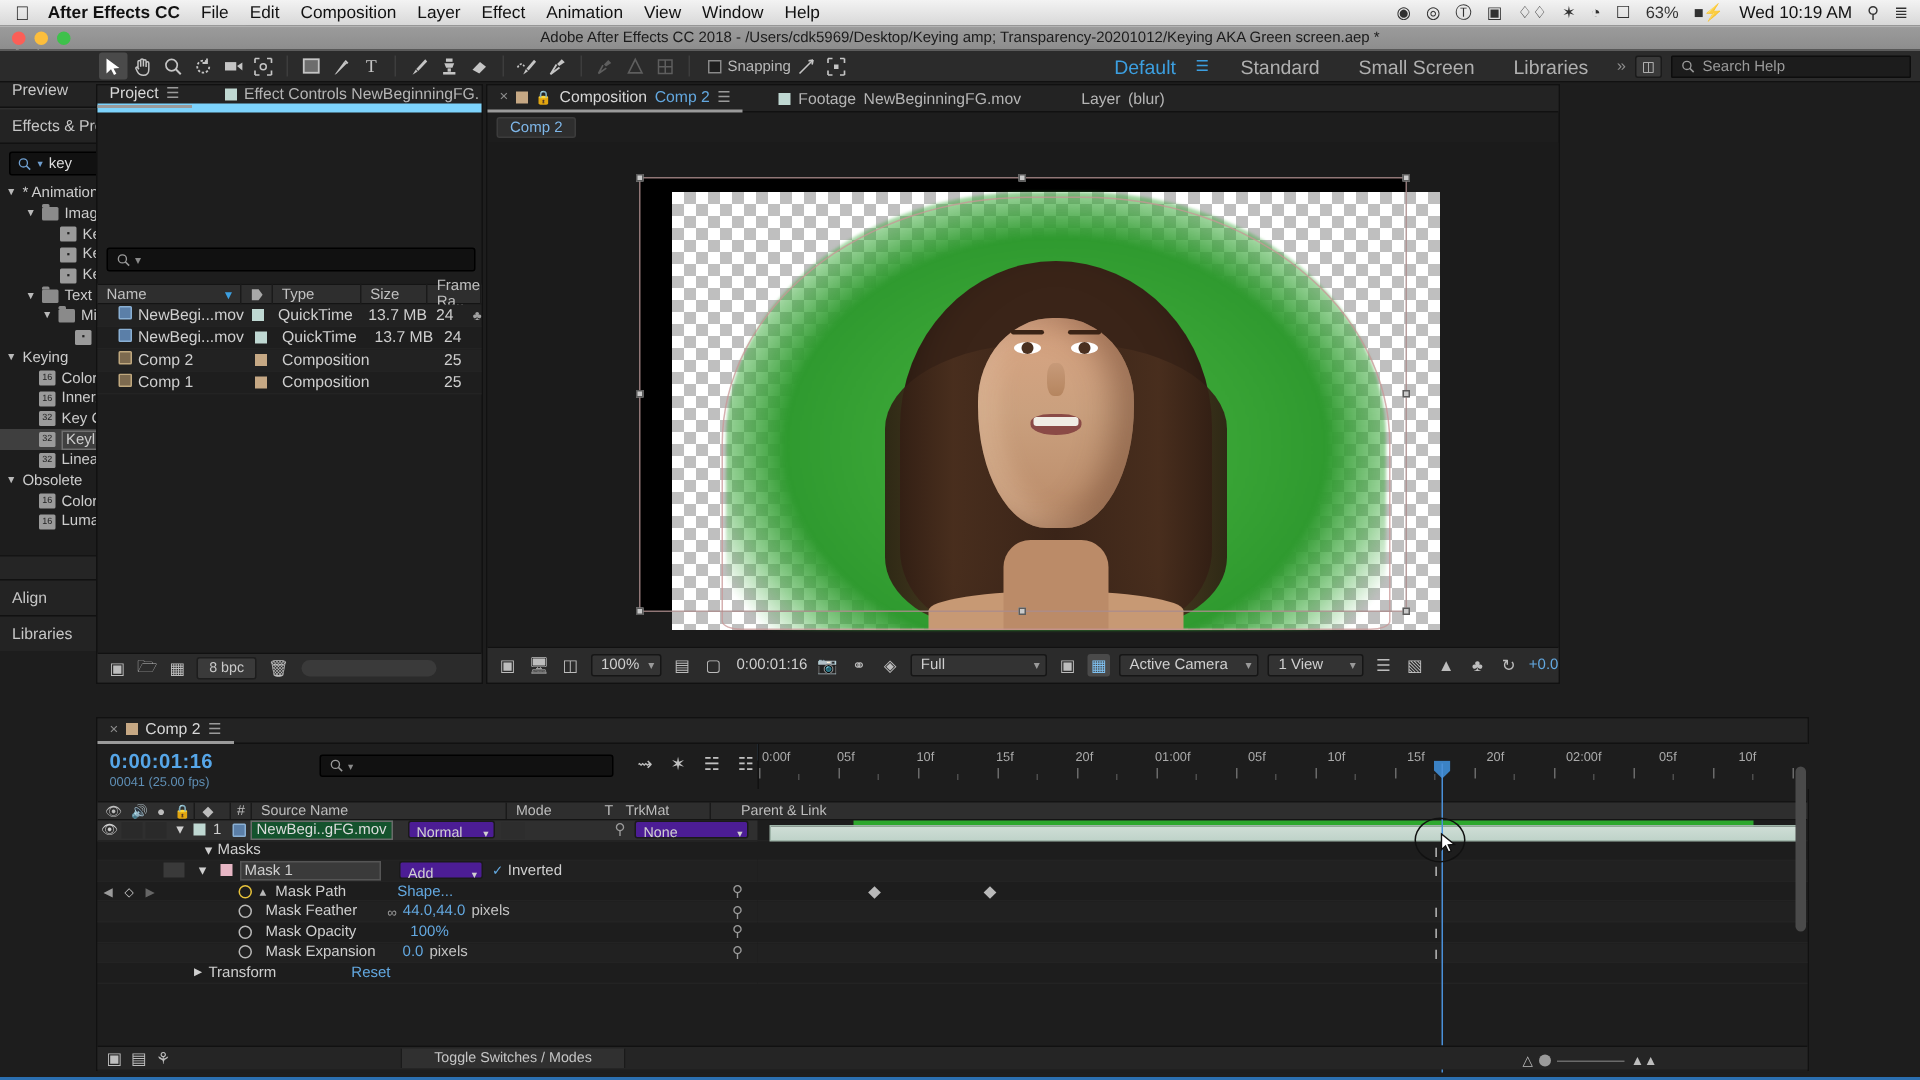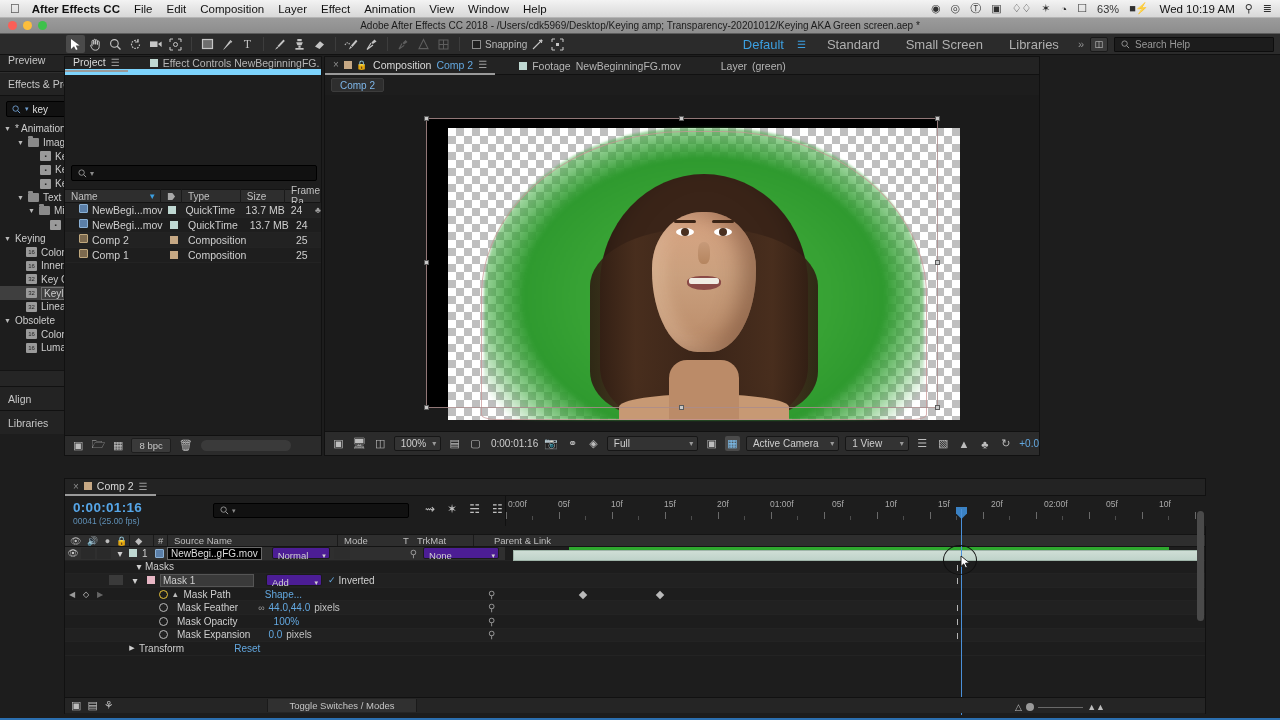--- a/index.html
+++ b/index.html
@@ -213,21 +213,21 @@
     background:#111; border:1px solid #000; border-radius:2px; display:flex; align-items:center;
     padding-left:6px; color:#8a8a8a; font-size:10px; gap:3px;}
   .tl-icons{ position:absolute; left:360px; top:6px; display:flex; gap:12px; color:#c0c0c0; font-size:12px;}
   .col-head{ height:13px; background:#2e2e2e; border-top:1px solid #141414; border-bottom:1px solid #141414;
     display:flex; align-items:center; font-size:9.5px; color:#bdbdbd; position:relative;}
   .lay-area{ position:relative; height:168px; background:#1d1d1d; }
   .lrow{ display:flex; align-items:center; height:13.6px; font-size:10px; color:#cfcfcf;
          border-bottom:1px solid #232323; }
   .lrow.alt{ background:#212121; }
   .rowsel{ background:#2f2f2f; }
-  .lname{ background:#000000; border:1px solid #6a6a6a; padding:0 3px; color:#dcdcdc;}
+  .lname{ background:#14532d; border:1px solid #6a6a6a; padding:0 3px; color:#dcdcdc;}
   .blue{ color:#63a8e0; }
   .sel-field{ background:#3a3a3a; border:1px solid #555; padding:0 2px; }
   .dd{ background:#4c1d95; border:1px solid #1a1a1a; border-radius:2px; height:12px;
        display:flex; align-items:center; padding:5px 3px 0 5px; gap:4px; font-size:9.5px; color:#d0d0d0;}
   .stopw{ width:9px;height:9px;border:1.2px solid #b9b9b9;border-radius:50%; flex:0 0 auto;}
   .stopw.on{ border-color:#e8c33b; }
   .spiral{ color:#9a9a9a; font-size:10px; }
   .ruler{ position:absolute; left:0; top:0; width:100%; height:30px; background:#1d1d1d;
           border-left:1px solid #111; }
   .rtick{ position:absolute; top:16px; width:1px; height:7px; background:#6a6a6a; }
@@ -554,21 +554,21 @@
         <span style="color:#63a8e0;">Comp 2</span>
         <span class="hamb">☰</span>
       </div>
       <div class="tab" style="margin-left:16px;">
         <span class="swatch sw-foot"></span>
         <span>Footage</span>
         <span>NewBeginningFG.mov</span>
       </div>
       <div class="tab" style="margin-left:24px;">
         <span>Layer</span>
-        <span>(green)</span>
+        <span>(blur)</span>
       </div>
     </div>
 
     <div class="comp-subtab">
       <span>Comp 2</span>
     </div>
 
     <div class="viewer">
       <div class="stage">
         <div class="frame-img" style="left:22px;top:10px;width:512px;height:292px;">

